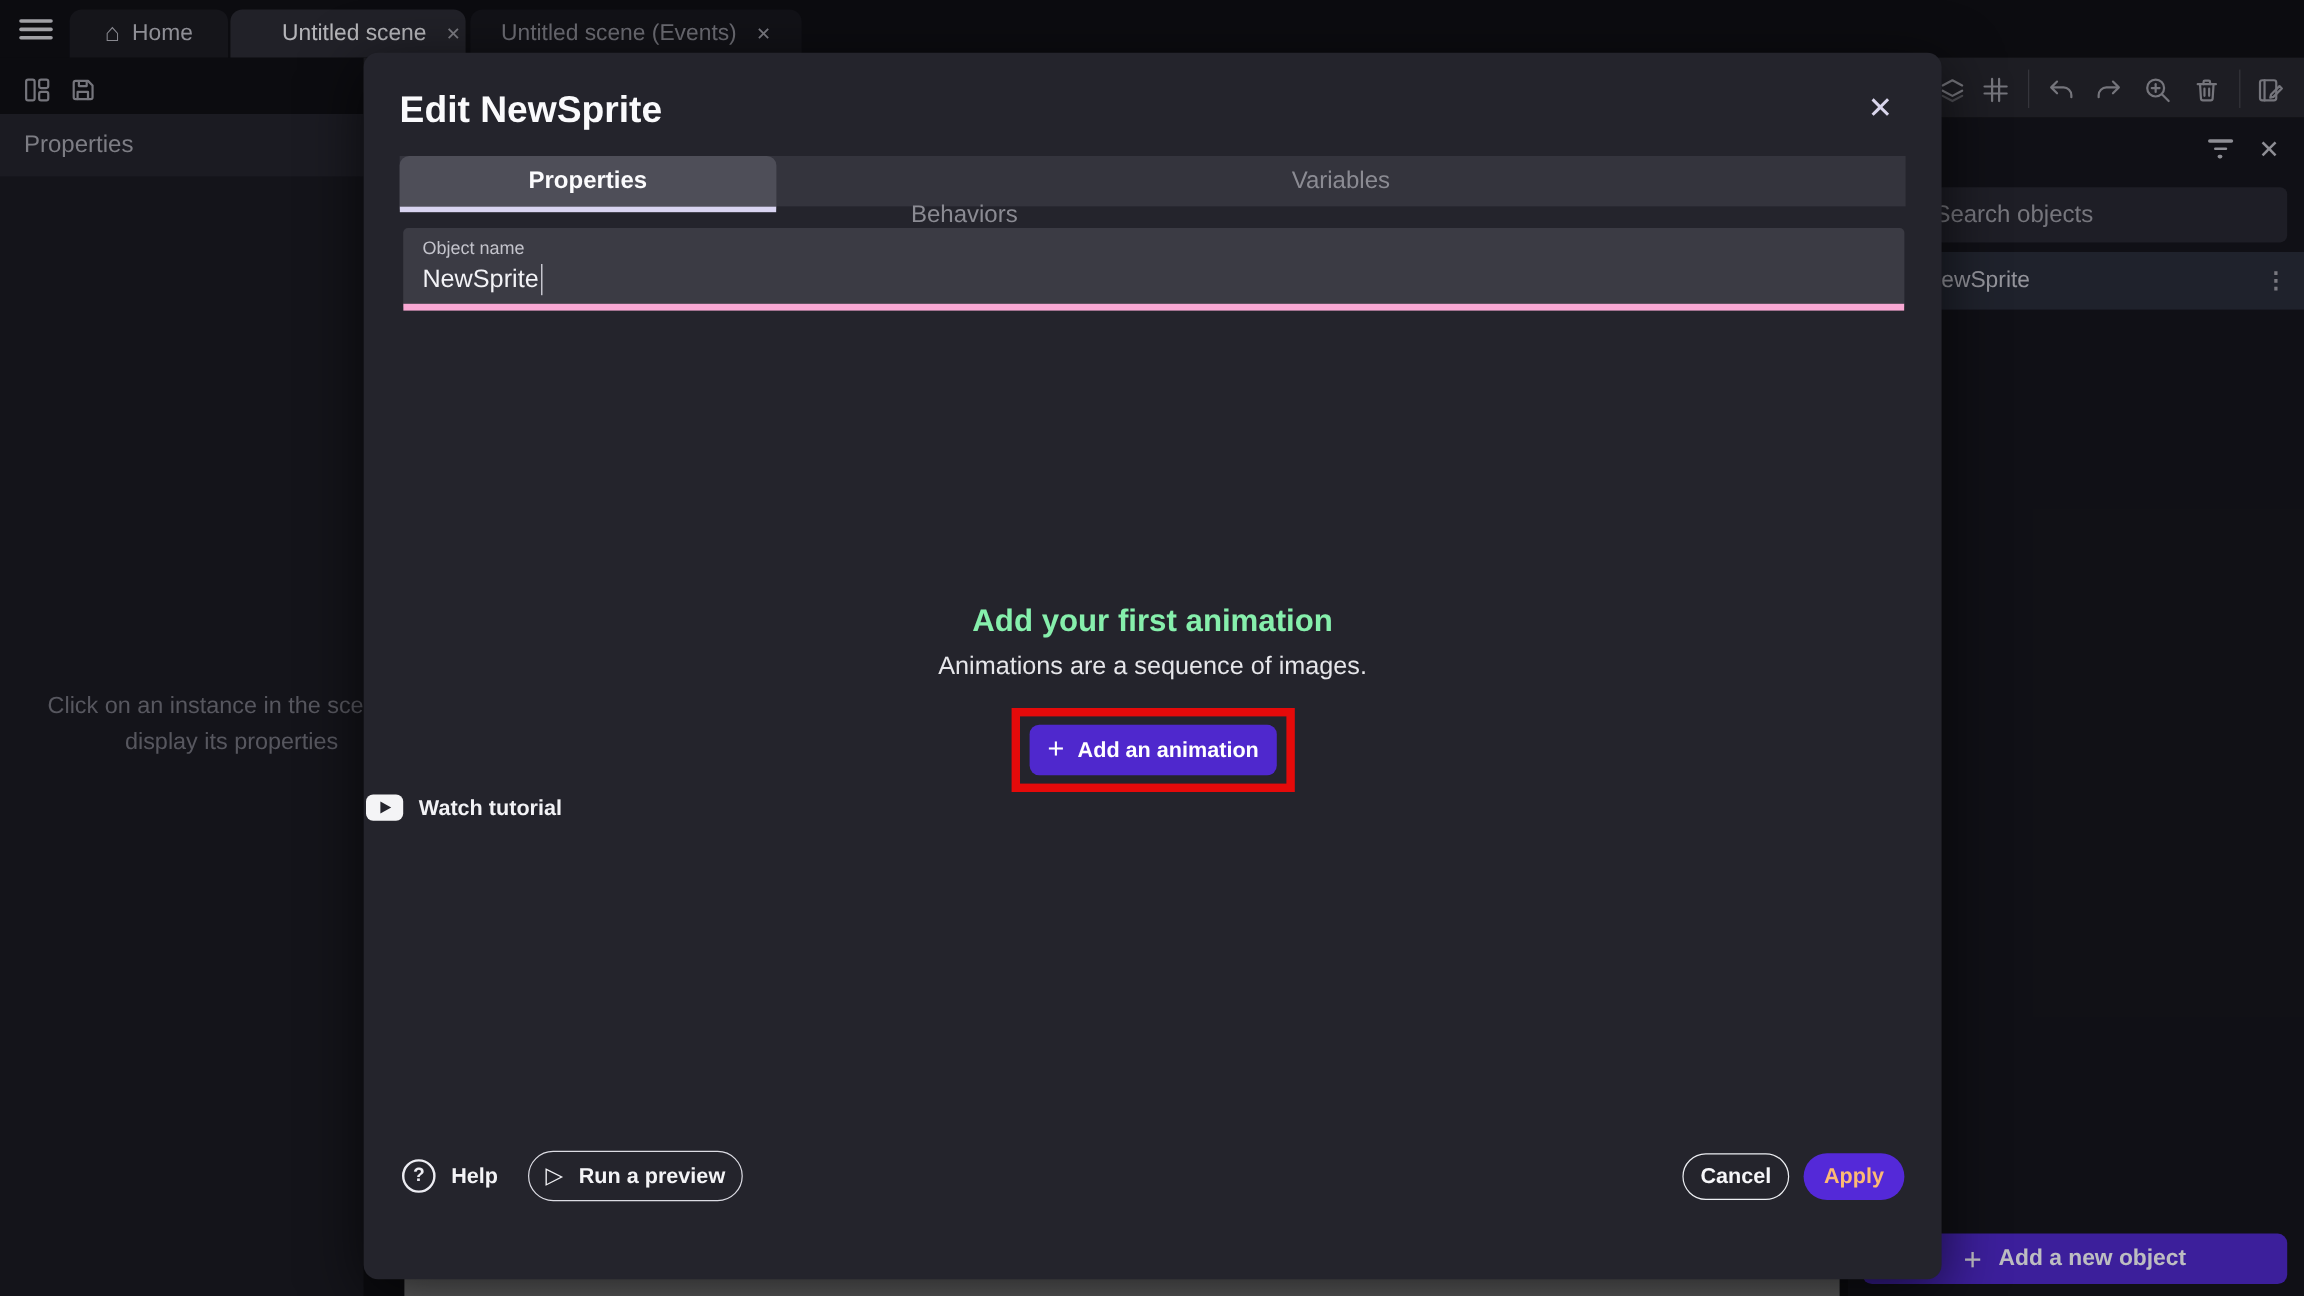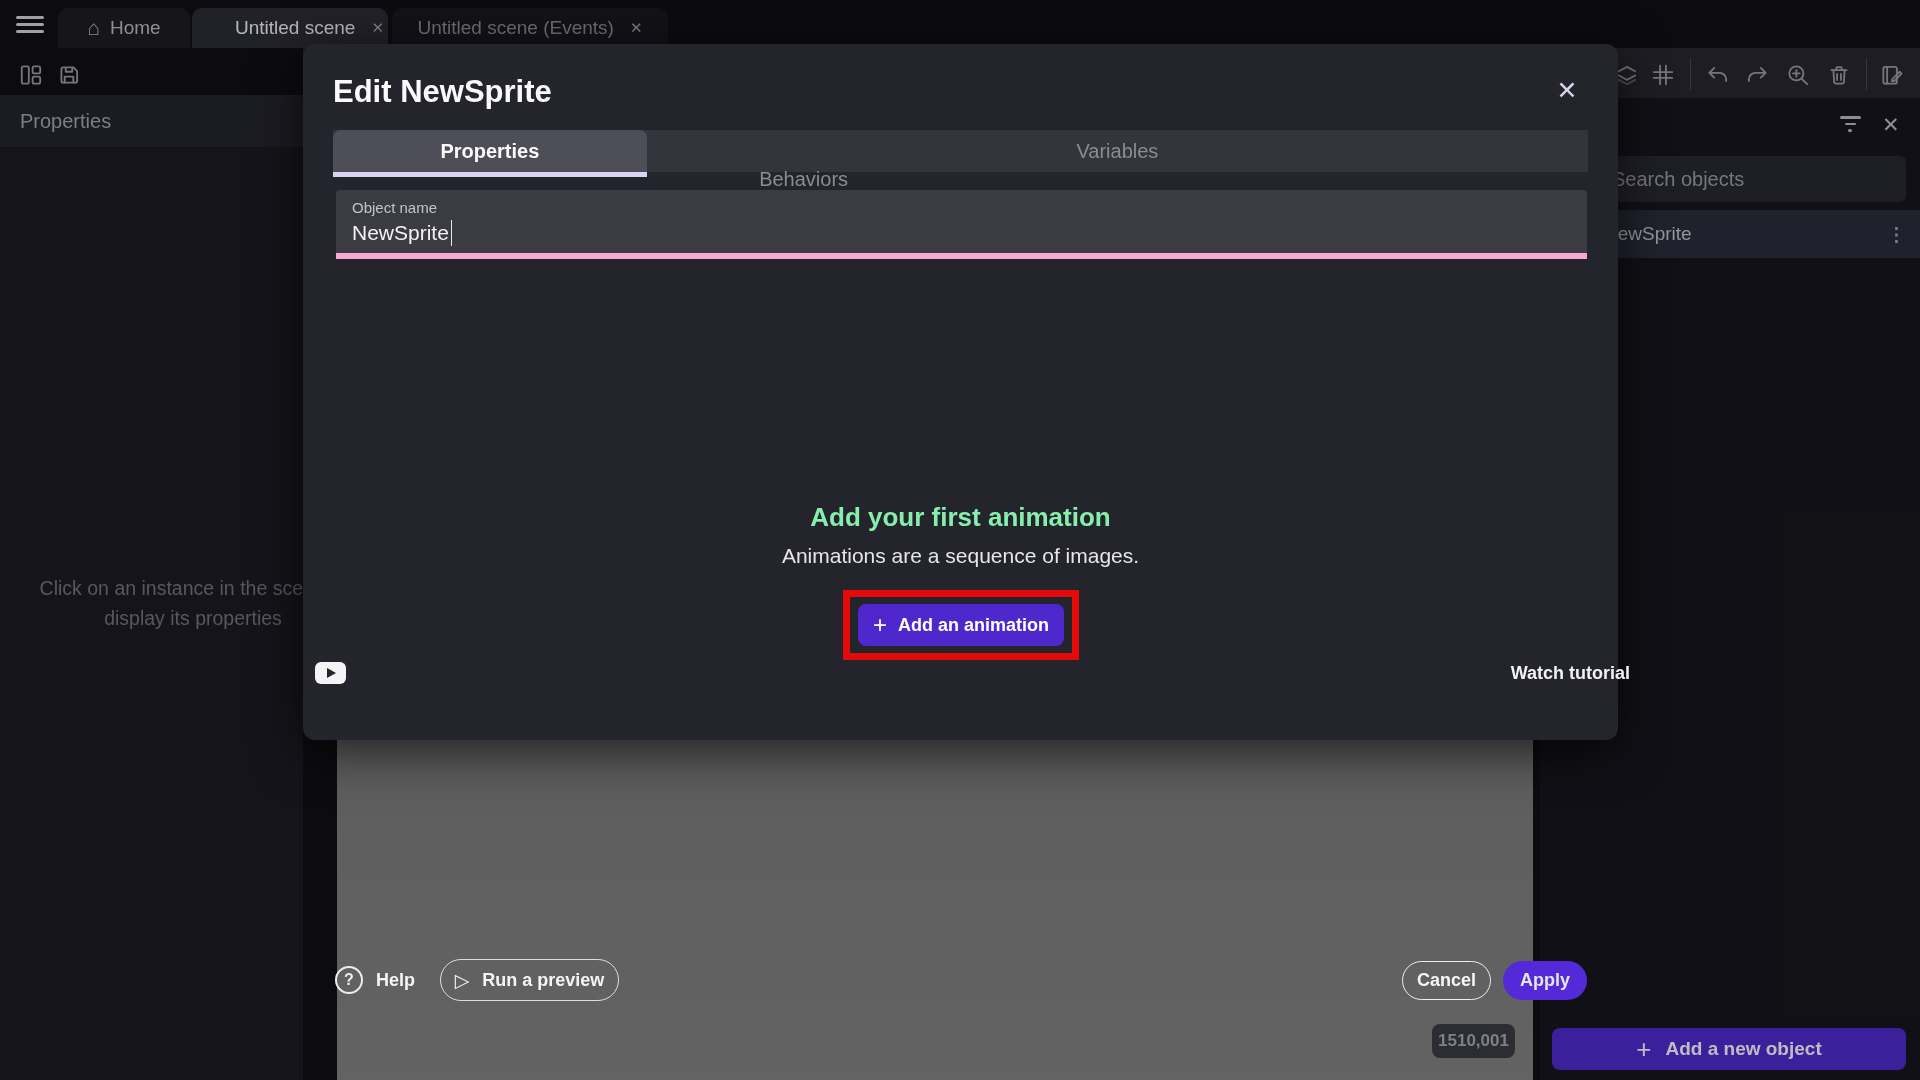--- a/index.html
+++ b/index.html
@@ -44,21 +44,21 @@
   .search-box input::placeholder { color:#9c9ca4; opacity:1; }
   .object-row { left:0; top:112px; width:380px; height:48px; background:#282c39; display:flex; align-items:center; cursor:pointer; }
   .object-row .obj-name { padding-left:64px; font-size:19px; color:#c4c4cc; }
   .kebab { position:absolute; right:14px; top:50%; transform:translateY(-50%); color:#a0a0a8; font-size:19px; font-weight:bold; cursor:pointer; }
   .add-object-btn { left:1552px; top:1028px; width:354px; height:42px; background:#4f28cd; border-radius:8px; display:flex; align-items:center; justify-content:center; gap:14px; color:#fbfbff; cursor:pointer; }
   .add-object-btn .plus { font-size:26px; font-weight:400; }
   .add-object-btn .lbl { font-size:19px; font-weight:bold; }
 
   
   .backdrop { left:0; top:0; width:1920px; height:1080px; background:rgba(4,4,7,0.25); z-index:5; }
-  .dialog { left:303px; top:44px; width:1315px; height:696px; background:#24242c; border-radius:12px; box-shadow:0 12px 50px rgba(0,0,0,0.65); z-index:10; }
+  .dialog { left:303px; top:44px; width:1315px; height:1022px; background:#24242c; border-radius:12px; box-shadow:0 12px 50px rgba(0,0,0,0.65); z-index:10; }
   .dlg-title { left:30px; top:30px; font-size:31px; font-weight:bold; color:#fafafc; }
   .dlg-close { left:1244px; top:26px; width:40px; height:40px; display:flex; align-items:center; justify-content:center; font-size:25px; color:#d9d5ec; cursor:pointer; }
 
   .dlg-tabs { left:30px; top:86px; width:1255px; height:47px; }
   .dlg-tabs .strip-bg { position:absolute; left:0; top:0; width:100%; height:42px; background:#34343d; }
   .dlg-tab { position:absolute; top:0; width:25%; height:42px; display:flex; align-items:center; justify-content:center; font-size:20px; color:#8b8b93; cursor:pointer; }
   .dlg-tab.active { height:47px; background:#4e4e58; border-radius:8px 8px 0 0; border-bottom:5px solid #d9d4f1; color:#fbfbfd; font-weight:bold; }
 
   .name-field { left:33px; top:146px; width:1251px; height:69px; background:#3b3b44; border-radius:4px 4px 0 0; border-bottom:6px solid #f9a8d4; cursor:text; }
   .name-field .fld-label { position:absolute; left:16px; top:9px; font-size:15px; color:#c3c3cb; }
@@ -66,33 +66,33 @@
   .caret { display:inline-block; width:1.5px; height:26px; background:#e8e8f0; margin-left:2px; }
 
   .empty-heading { left:0; top:458px; width:1315px; text-align:center; font-size:26px; font-weight:bold; color:#86efac; }
   .empty-sub { left:0; top:500px; width:1315px; text-align:center; font-size:21px; color:#e6e6ea; }
 
   .red-box { left:540px; top:546px; width:236px; height:70px; border:7px solid #e50a0a; }
   .add-anim-btn { left:555px; top:560px; width:206px; height:42px; background:#4f28cd; border-radius:8px; display:flex; align-items:center; justify-content:center; gap:11px; color:#ffffff; cursor:pointer; }
   .add-anim-btn .plus { font-size:24px; font-weight:400; }
   .add-anim-btn .lbl { font-size:18px; font-weight:bold; }
 
-  .watch-row { left:12px; top:618px; width:1315px; display:flex; align-items:center; justify-content:space-between; gap:13px; cursor:pointer; }
+  .watch-row { left:2px; top:618px; width:1315px; display:flex; align-items:center; justify-content:flex-start; gap:13px; cursor:pointer; }
   .yt-icon { width:31px; height:22px; background:#f4f4f6; border-radius:6px; display:flex; align-items:center; justify-content:center; }
   .yt-icon .tri { width:0; height:0; border-left:9px solid #24242c; border-top:5.5px solid transparent; border-bottom:5.5px solid transparent; margin-left:2px; }
   .watch-row .lbl { font-size:18px; font-weight:bold; color:#f2f2f5; }
 
   .help-group { left:32px; top:916px; height:40px; display:flex; align-items:center; gap:13px; cursor:pointer; }
   .q-icon { width:28px; height:28px; border:2.6px solid #ececf2; border-radius:50%; display:flex; align-items:center; justify-content:center; font-size:16px; font-weight:bold; color:#ececf2; }
   .help-group .lbl { font-size:18px; font-weight:bold; color:#f4f4f7; }
   .run-preview-btn { left:137px; top:915px; width:179px; height:42px; border:1.5px solid #dcdce4; border-radius:21px; display:flex; align-items:center; justify-content:center; gap:13px; color:#f4f4f7; cursor:pointer; }
   .run-preview-btn .play { font-size:19px; }
   .run-preview-btn .lbl { font-size:18px; font-weight:bold; }
   .cancel-btn { left:1099px; top:917px; width:89px; height:39px; border:1.5px solid #eceef2; border-radius:20px; display:flex; align-items:center; justify-content:center; font-size:18px; font-weight:bold; color:#f6f6f9; cursor:pointer; }
-  .apply-btn { left:1200px; top:917px; width:84px; height:39px; background:#5429d8; border-radius:20px; display:flex; align-items:center; justify-content:center; font-size:18px; font-weight:bold; color:#e5e5e5; cursor:pointer; }
+  .apply-btn { left:1200px; top:917px; width:84px; height:39px; background:#5429d8; border-radius:20px; display:flex; align-items:center; justify-content:center; font-size:18px; font-weight:bold; color:#fdba74; cursor:pointer; }
 </style>
 </head>
 <body>
 
 <div id="screen">
 
   <div class="abs tabbar">
     <div class="abs hamburger">
         <div></div>
         <div></div>

